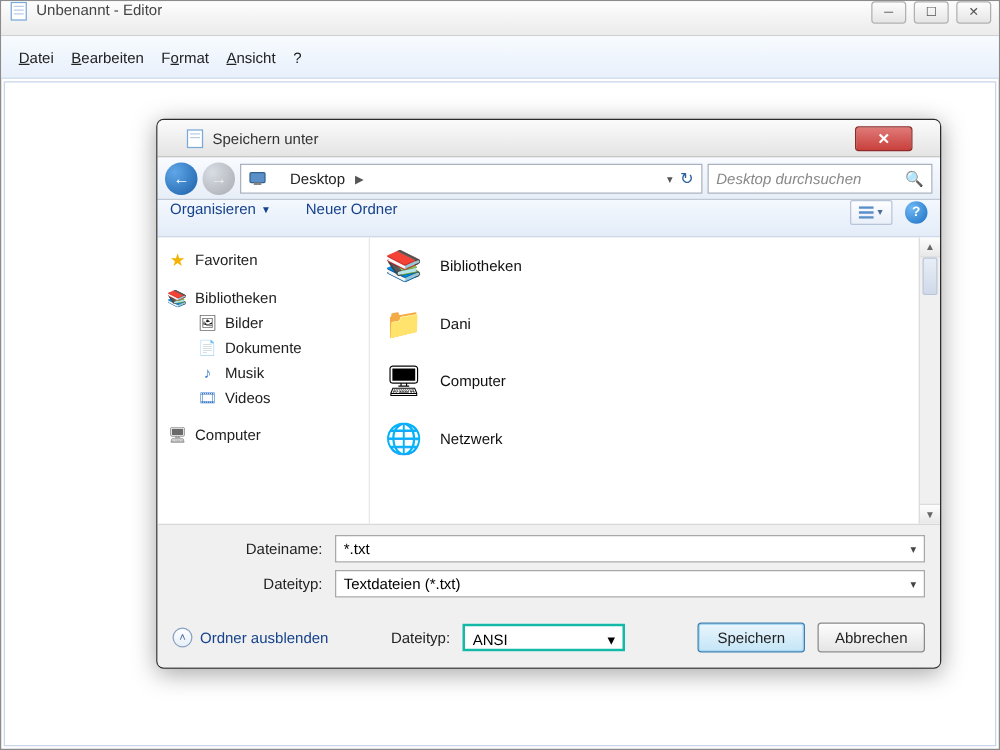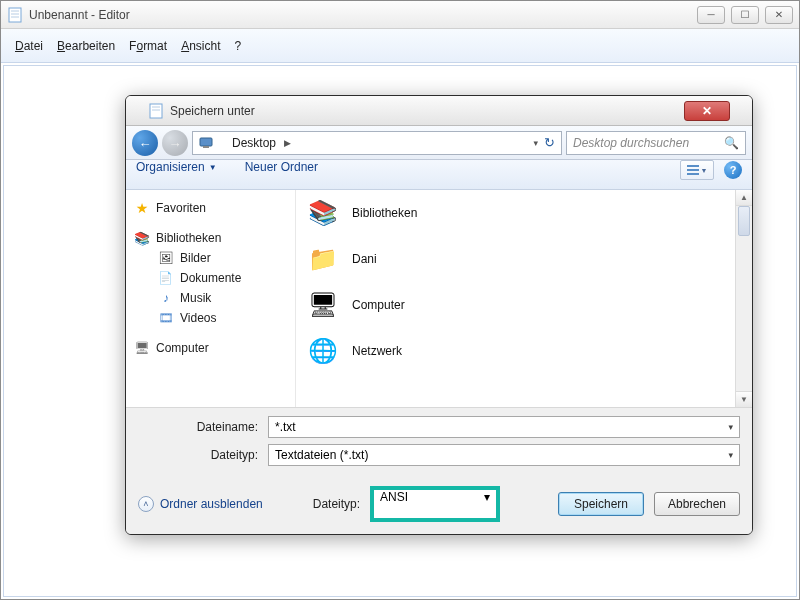--- a/index.html
+++ b/index.html
@@ -1,20 +1,20 @@
 <!DOCTYPE html>
 <html><head>
 <meta charset="utf-8">
 <style>
 * { box-sizing: border-box; margin: 0; padding: 0; font-family: "Segoe UI", Tahoma, sans-serif; font-size: 12px; }
 body { background: #fff; width: 800px; height: 600px; overflow: hidden; position: relative; }
 
 
 .parent-window { width: 800px; height: 600px; border: 1px solid #8b8b8b; background: #fff; display: flex; flex-direction: column; }
-.titlebar { height: 28px; background: linear-gradient(#fdfdfd,#ebebeb); display: flex; align-items: center; padding: 0 6px; border-bottom: 1px solid #d0d0d0; }
+.titlebar { height: 28px; background: linear-gradient(#fdfdfd,#ebebeb); display: flex; align-items: flex-start; padding: 0 6px; border-bottom: 1px solid #d0d0d0; }
 .titlebar .app-icon { width: 16px; height: 16px; margin-right: 6px; }
 .titlebar .title { flex: 1; color: #444; }
 .win-btns { display: flex; gap: 6px; }
 .win-btn { width: 28px; height: 18px; border: 1px solid #b0b0b0; background: linear-gradient(#fdfdfd,#e5e5e5); border-radius: 3px; display:flex; align-items:center; justify-content:center; color:#555; font-size:10px; }
 .menubar { height: 34px; background: linear-gradient(#f7fbff,#e8f0fb); border-bottom: 1px solid #c8d6ea; display:flex; align-items:center; padding: 0 8px; gap: 2px; }
 .menubar span { padding: 2px 6px; color: #222; }
 .menubar span u { text-decoration: underline; }
 .editor-area { flex:1; background: #fff; border: 1px solid #c8d6ea; margin: 2px; }
 
 
@@ -66,21 +66,21 @@
 .fields { background:#f0f0f0; padding:8px 12px 4px 12px; }
 .fld-row { display:flex; align-items:center; margin-bottom:6px; }
 .fld-row label { width:130px; text-align:right; padding-right:10px; color:#222; }
 .fld-row .combo { flex:1; height:22px; background:#fff; border:1px solid #a8a8a8; display:flex; align-items:center; padding:0 6px; justify-content:space-between; }
 .fld-row .combo .dd { color:#444; font-size:9px; }
 
 .footer { background:#f0f0f0; padding:10px 12px 12px 12px; display:flex; align-items:center; gap:10px; }
 .hide-folders { display:flex; align-items:center; gap:6px; color:#15428b; }
 .circle-up { width:16px; height:16px; border:1px solid #8aa2c2; border-radius:50%; display:flex; align-items:center; justify-content:center; color:#4a6a9a; font-size:9px; background:linear-gradient(#fdfeff,#e8eff8); }
 .enc-label { margin-left:40px; color:#222; }
-.enc-combo { width:130px; height:36px; background:#fff; border:4px solid #14b8a6; display:flex; align-items:flex-start; padding:0 6px; justify-content:space-between; }
+.enc-combo { width:130px; height:22px; background:#fff; border:2px solid #14b8a6; display:flex; align-items:flex-end; padding:0 6px; justify-content:space-between; }
 .btn { width:86px; height:24px; border:1px solid #8a8a8a; background:linear-gradient(#fdfdfd,#e5e5e5); border-radius:3px; display:flex; align-items:center; justify-content:center; color:#222; }
 .btn.primary { border:1px solid #3c7fb1; background:linear-gradient(#eaf6fd,#c4e5f6); box-shadow: inset 0 0 0 1px #a7d9f5; }
 
 svg { display:block; }
 </style>
 </head>
 <body>
 
 <div class="parent-window">
   <div class="titlebar">

